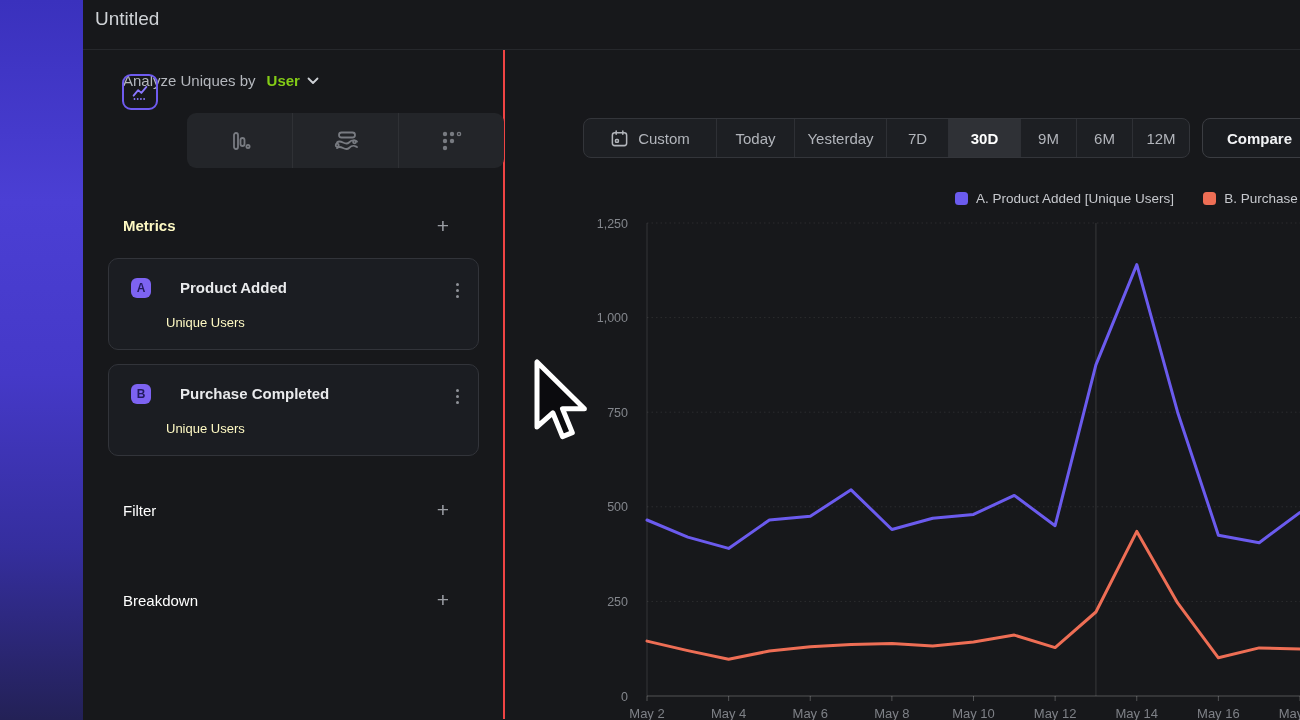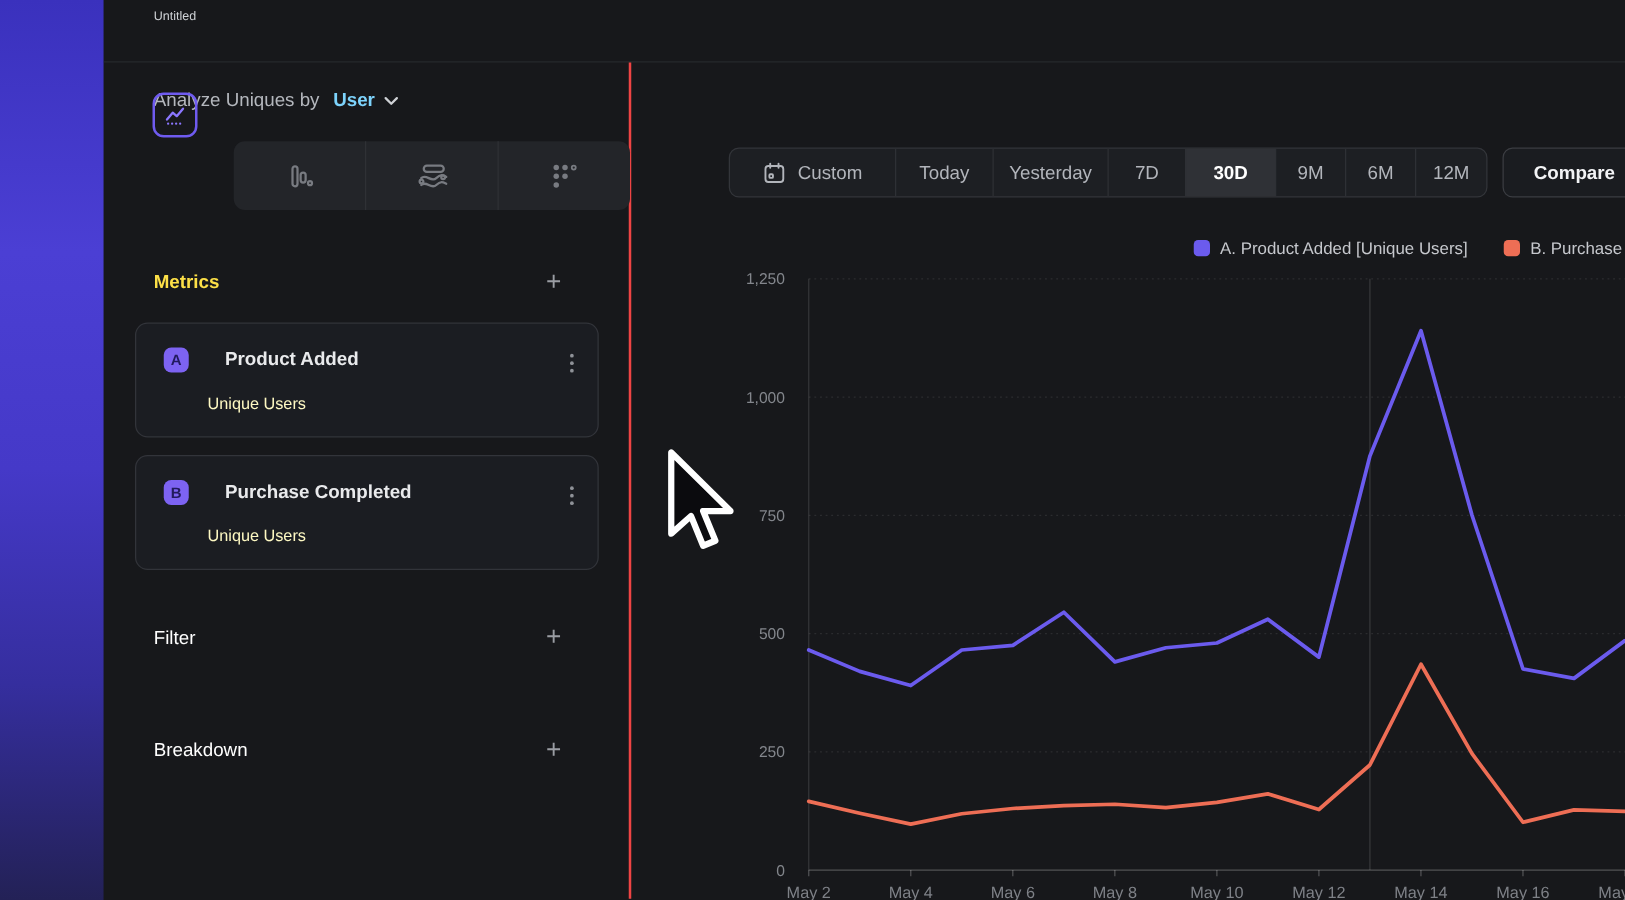--- a/index.html
+++ b/index.html
@@ -3,38 +3,38 @@
 <meta charset="utf-8">
 <style>
   * { margin:0; padding:0; box-sizing:border-box; }
   html,body { width:1300px; height:720px; overflow:hidden; background:#141519;
               font-family:"Liberation Sans", sans-serif; }
   .gradient-strip { position:absolute; left:0; top:0; width:83px; height:720px;
     background:linear-gradient(180deg,#3a31bd 0%,#4b3fd4 28%,#4539c8 52%,#352e9e 76%,#232156 100%); }
   .app { position:absolute; left:83px; top:0; width:1217px; height:720px;
          background:#17181b; overflow:hidden; }
   .topbar { height:50px; border-bottom:1px solid #26282c; }
-  .topbar-title { padding:8px 0 0 40px; font-size:10px; color:#cfd2d6; }
+  .topbar-title { padding:8px 0 0 12px; font-size:19px; color:#cfd2d6; }
   .main { display:flex; height:669px; }
   .sidebar { width:422px; border-right:2px solid #ef4444; position:relative; flex:none; }
   .chart-panel { flex:1; position:relative; }
 
   
   .analyze-row { position:absolute; left:40px; top:22px; font-size:15px; color:#b4b7bd;
                  display:flex; align-items:center; gap:7px; }
-  .analyze-value { color:#7dd3fc; font-weight:700; margin-left:4px; }
+  .analyze-value { color:#84cc16; font-weight:700; margin-left:4px; }
   .chev { width:12px; height:8px; display:inline-block; }
   .tab-strip { position:absolute; left:104px; top:63px; width:317px; height:55px;
                background:#232529; border-radius:9px; display:flex; }
   .tab-cell { flex:1; display:flex; align-items:center; justify-content:center; }
   .tab-cell + .tab-cell { border-left:1px solid #2f3135; }
   .active-tab-box { position:absolute; left:39px; top:24px; width:36px; height:36px;
                     border:2px solid #6f5bf0; border-radius:9px; display:flex;
                     align-items:center; justify-content:center; }
-  .section-heading { position:absolute; left:40px; font-size:15px; font-weight:700; color:#fde047; }
+  .section-heading { position:absolute; left:40px; font-size:15px; font-weight:700; color:#fef9c3; }
   .section-heading.dim { color:#ffffff; font-weight:400; }
   .plus-btn { position:absolute; left:349px; width:22px; height:22px; color:#9a9da3;
               font-size:21px; font-weight:300; line-height:20px; text-align:center; }
   .metric-card { position:absolute; left:25px; width:371px; height:92px;
                  border:1px solid #32343a; border-radius:10px; background:#1b1d22; }
   .badge { position:absolute; left:22px; top:19px; width:20px; height:20px; border-radius:6px;
            background:#7d63f2; color:#221a5e; font-size:12px; font-weight:700;
            display:flex; align-items:center; justify-content:center; }
   .metric-title { position:absolute; left:71px; top:20px; font-size:15px; font-weight:700; color:#e9eaec; }
   .metric-sub { position:absolute; left:57px; top:56px; font-size:13px; color:#fef9c3; }

